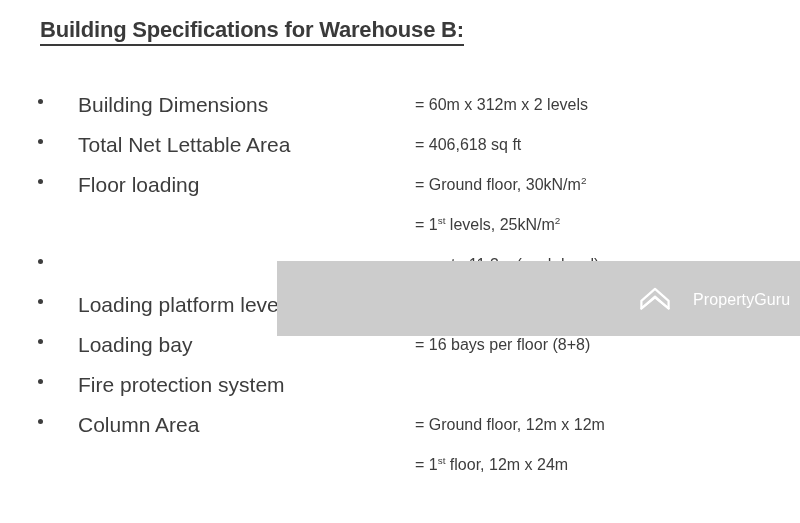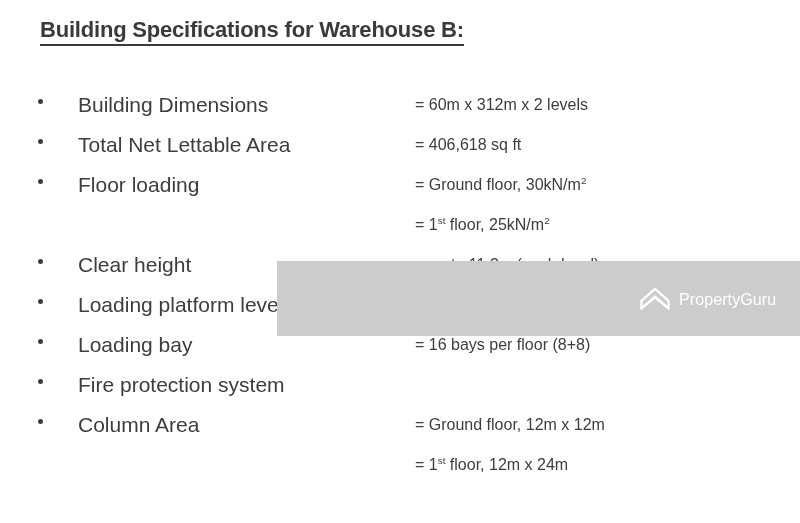--- a/index.html
+++ b/index.html
@@ -98,21 +98,21 @@
     background: #cccccc;
   }
 
   #watermark-brand {
     position: absolute;
     left: 638px;
     top: 282px;
     height: 36px;
     display: flex;
     align-items: center;
-    gap: 7px;
+    gap: 21px;
   }
 
   #watermark-logo-icon {
     width: 34px;
     height: 34px;
     display: block;
   }
 
   #watermark-text {
     font-size: 16px;
@@ -143,26 +143,25 @@
       <span class="spec-value"><span>= </span><span>406,618 sq ft</span></span>
     </div>
 
     <div class="spec-row">
       <span class="bullet-dot"></span>
       <span class="spec-label">Floor loading</span>
       <span class="spec-value"><span>= </span><span>Ground floor, 30kN/m</span><sup>2</sup></span>
     </div>
 
     <div class="spec-row">
-      <span class="spec-value"><span>= </span><span>1</span><sup>st</sup><span> floor, 25kN/m</span><sup>2</sup></span>
-    </div>
-
-    <div class="spec-row">
-      <span class="bullet-dot"></span>
-      <span class="spec-label">Clear height</span>
+      <span class="spec-value"><span>= </span><span>1</span><sup>st</sup><span> levels, 25kN/m</span><sup>2</sup></span>
+    </div>
+
+    <div class="spec-row">
+      <span class="bullet-dot"></span>
       <span class="spec-value"><span>= </span><span>up to 11.3m (each level)</span></span>
     </div>
 
     <div class="spec-row">
       <span class="bullet-dot"></span>
       <span class="spec-label">Loading platform level</span>
       <span class="spec-value"><span>= </span><span>1.25m raised floor</span></span>
     </div>
 
     <div class="spec-row">

